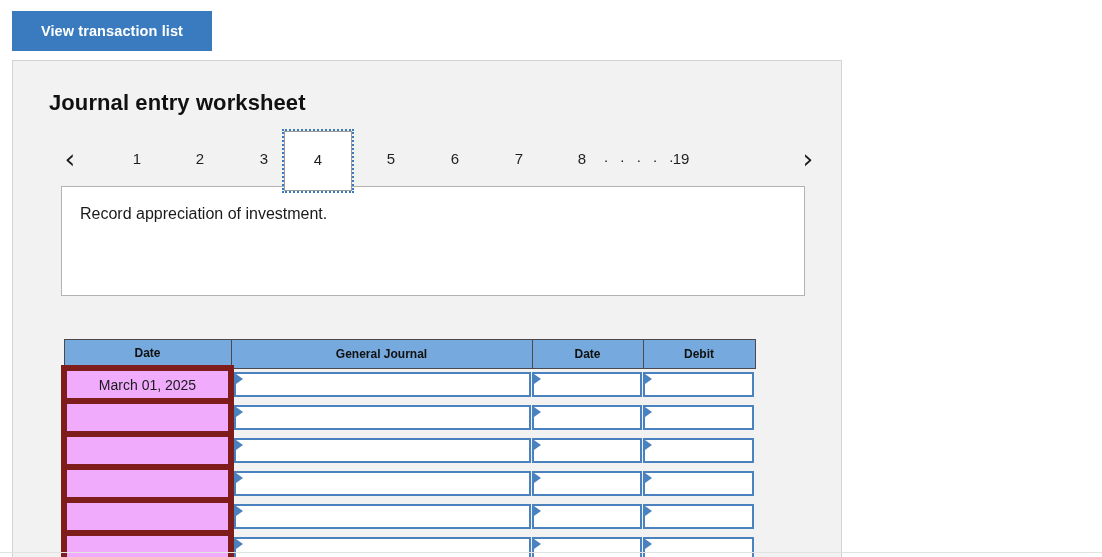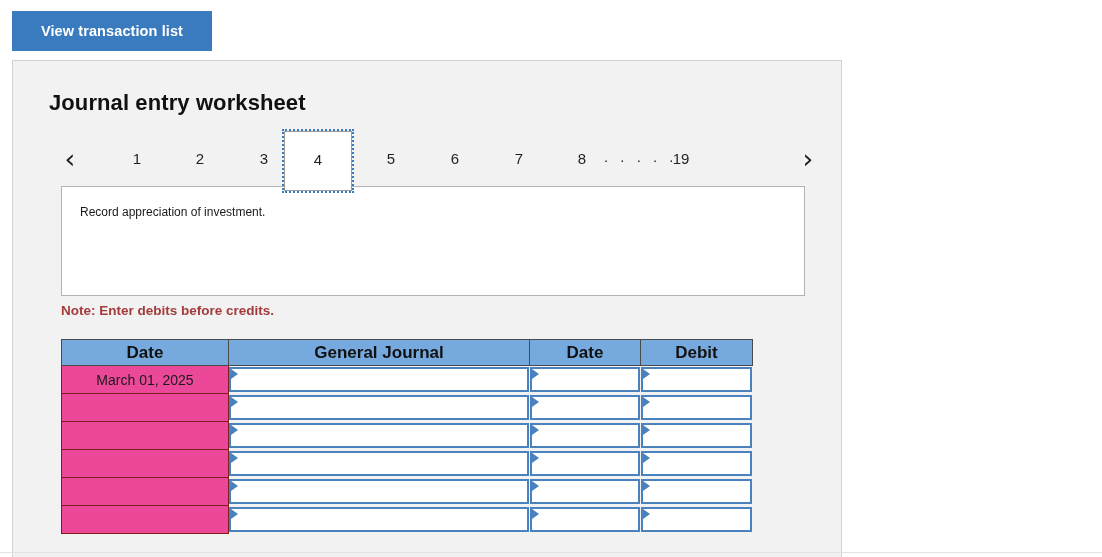--- a/index.html
+++ b/index.html
@@ -122,21 +122,21 @@
     height: 110px;
     background: #ffffff;
     border: 1px solid #b3b3b3;
     box-sizing: border-box;
     z-index: 2;
   }
   .desc-text {
     position: absolute;
     left: 18px;
     top: 18px;
-    font-size: 12px;
+    font-size: 16px;
     color: #1a1a1a;
   }
 
   .note {
     position: absolute;
     left: 48px;
     top: 242px;
     font-size: 13.5px;
     color: #a33b3b;
     font-weight: bold;
@@ -147,31 +147,31 @@
     position: absolute;
     left: 48px;
     top: 278px;
     border-collapse: collapse;
     table-layout: fixed;
   }
   .jtable th {
     background: #76aade;
     border: 1px solid #4a4a4a;
     height: 25px;
-    font-size: 17px;
+    font-size: 12px;
     font-weight: bold;
     color: #111111;
     text-align: center;
     padding: 0;
   }
   .jtable td {
-    border: 1px solid #7f1d1d;
+    border: 6px solid #7f1d1d;
     height: 27px;
     padding: 0;
-    background: #ec4899;
+    background: #f0abfc;
     vertical-align: middle;
   }
   .col-date   { width: 167px; }
   .col-gj     { width: 301px; }
   .col-debit  { width: 111px; }
   .col-credit { width: 112px; }
 
   .date-cell {
     text-align: center;
     font-size: 14px;
@@ -241,21 +241,20 @@
 
       <div class="pager-num" style="left:650px;width:36px;">19</div>
 
       <div class="pager-chevron pager-next">›</div>
     </div>
 
     <div class="desc-box">
       <div class="desc-text">Record appreciation of investment.</div>
     </div>
 
-    <div class="note">Note: Enter debits before credits.</div>
 
     <table class="jtable">
       <colgroup>
         <col class="col-date">
           <col class="col-gj">
           <col class="col-debit">
           <col class="col-credit">
       </colgroup>
       <thead>
         <tr>

